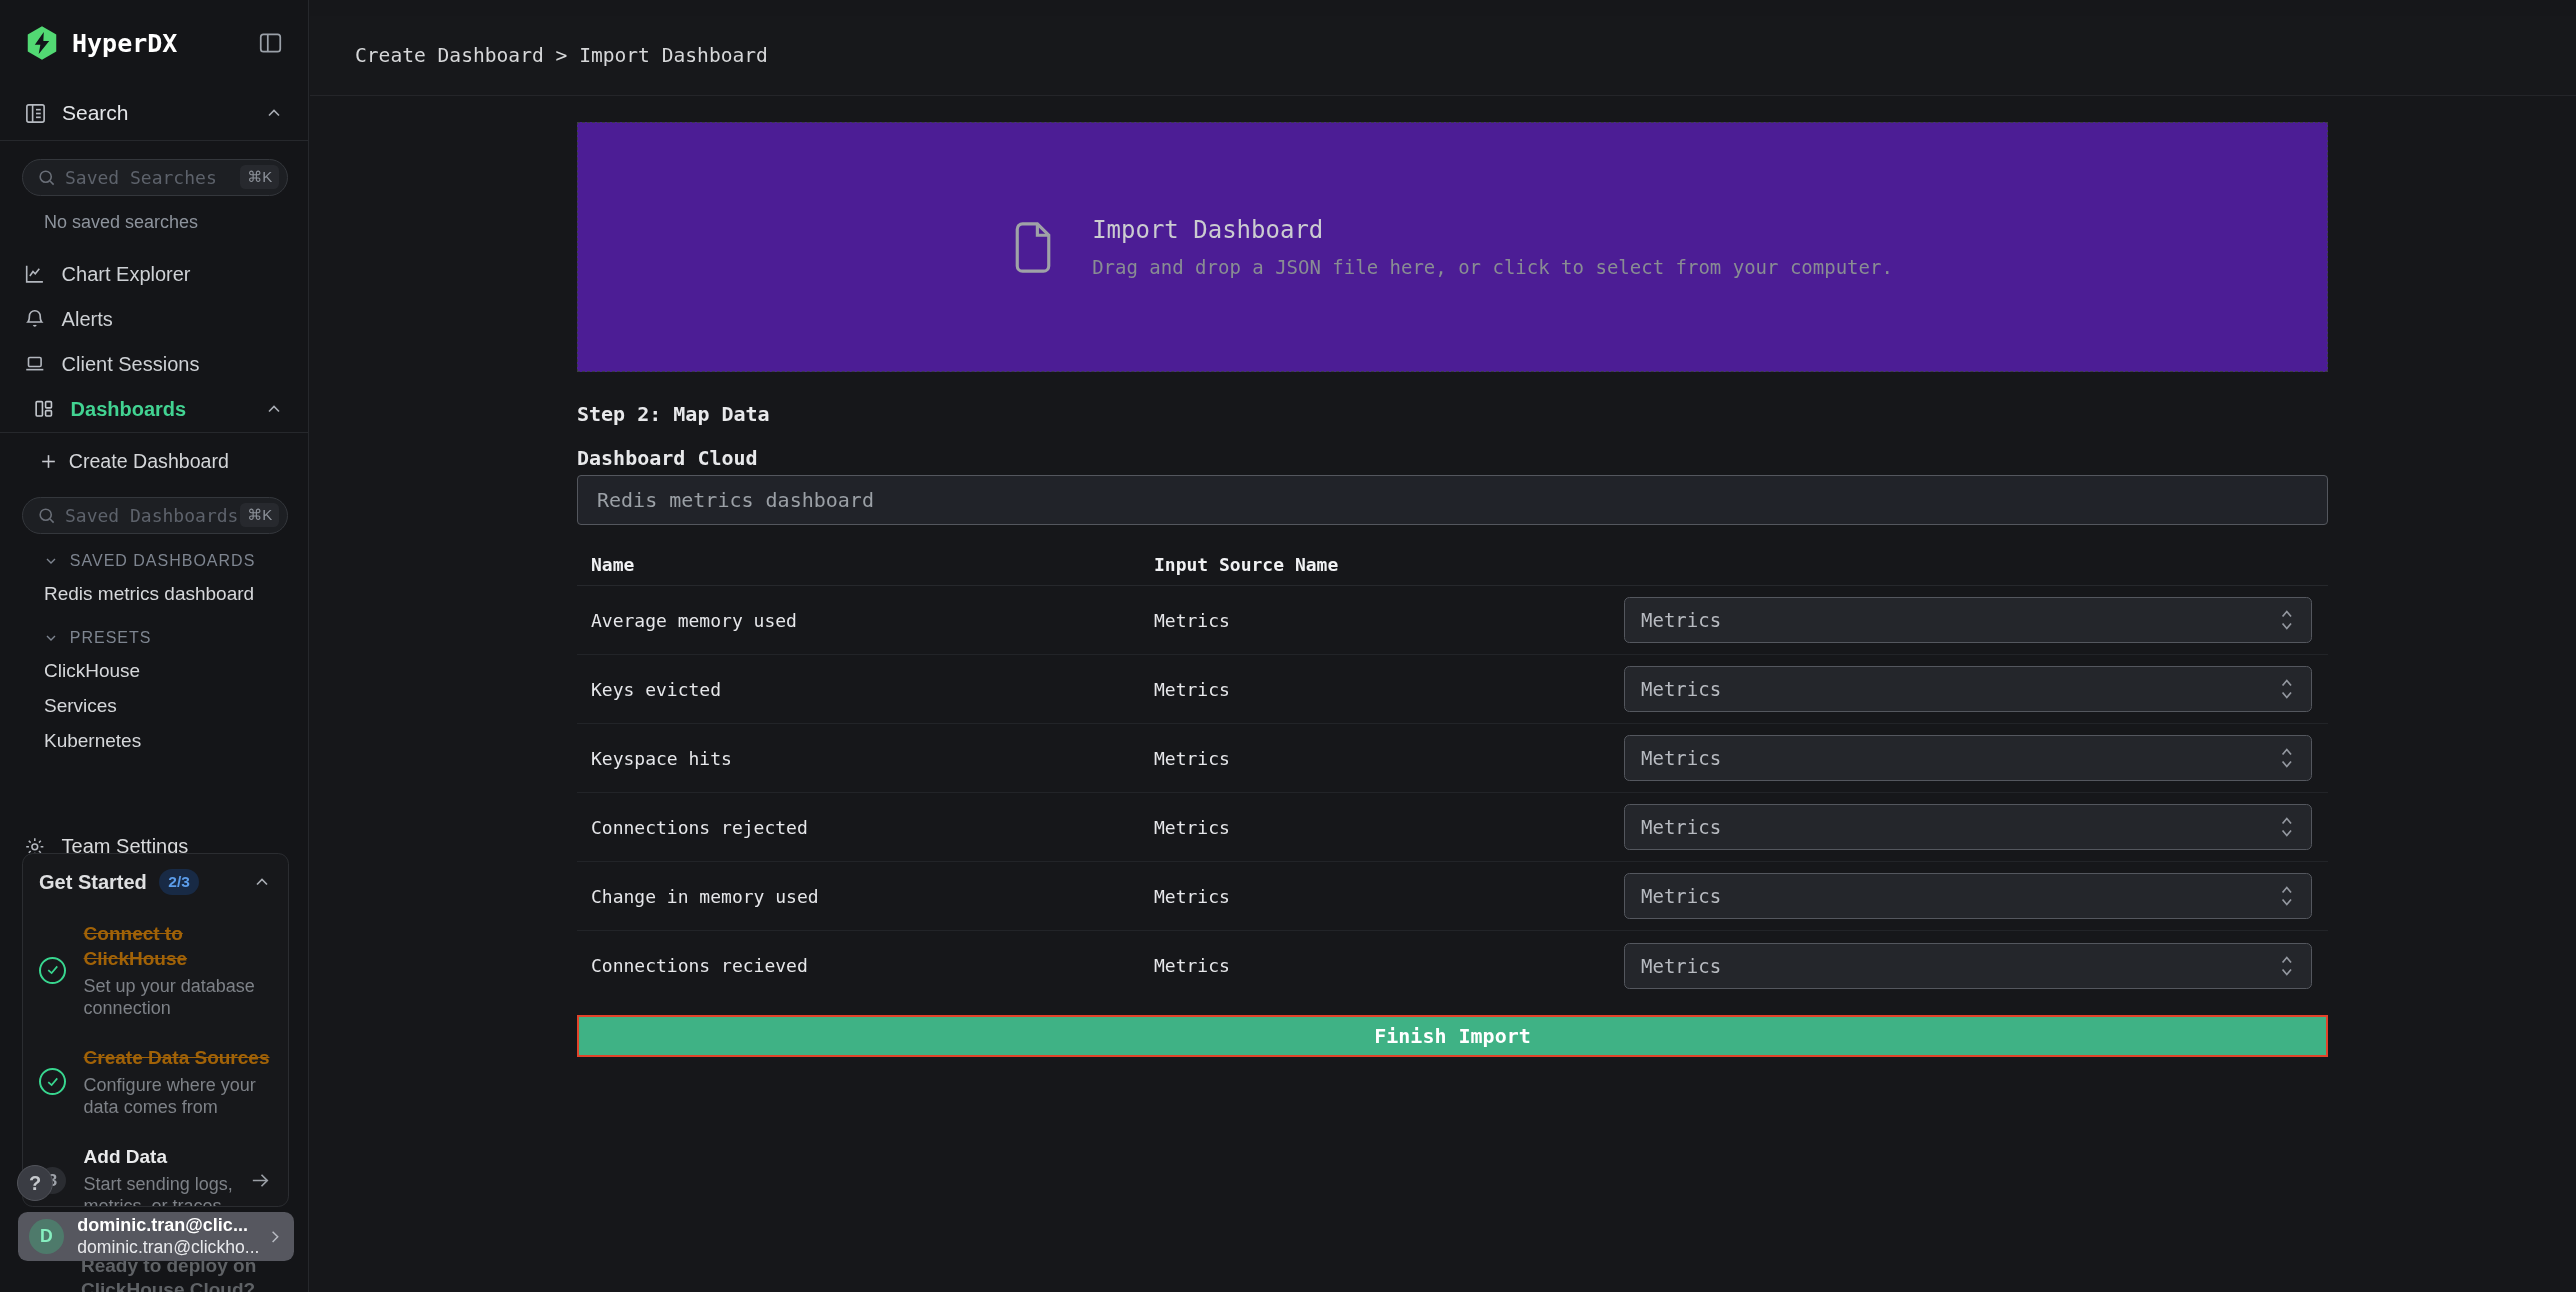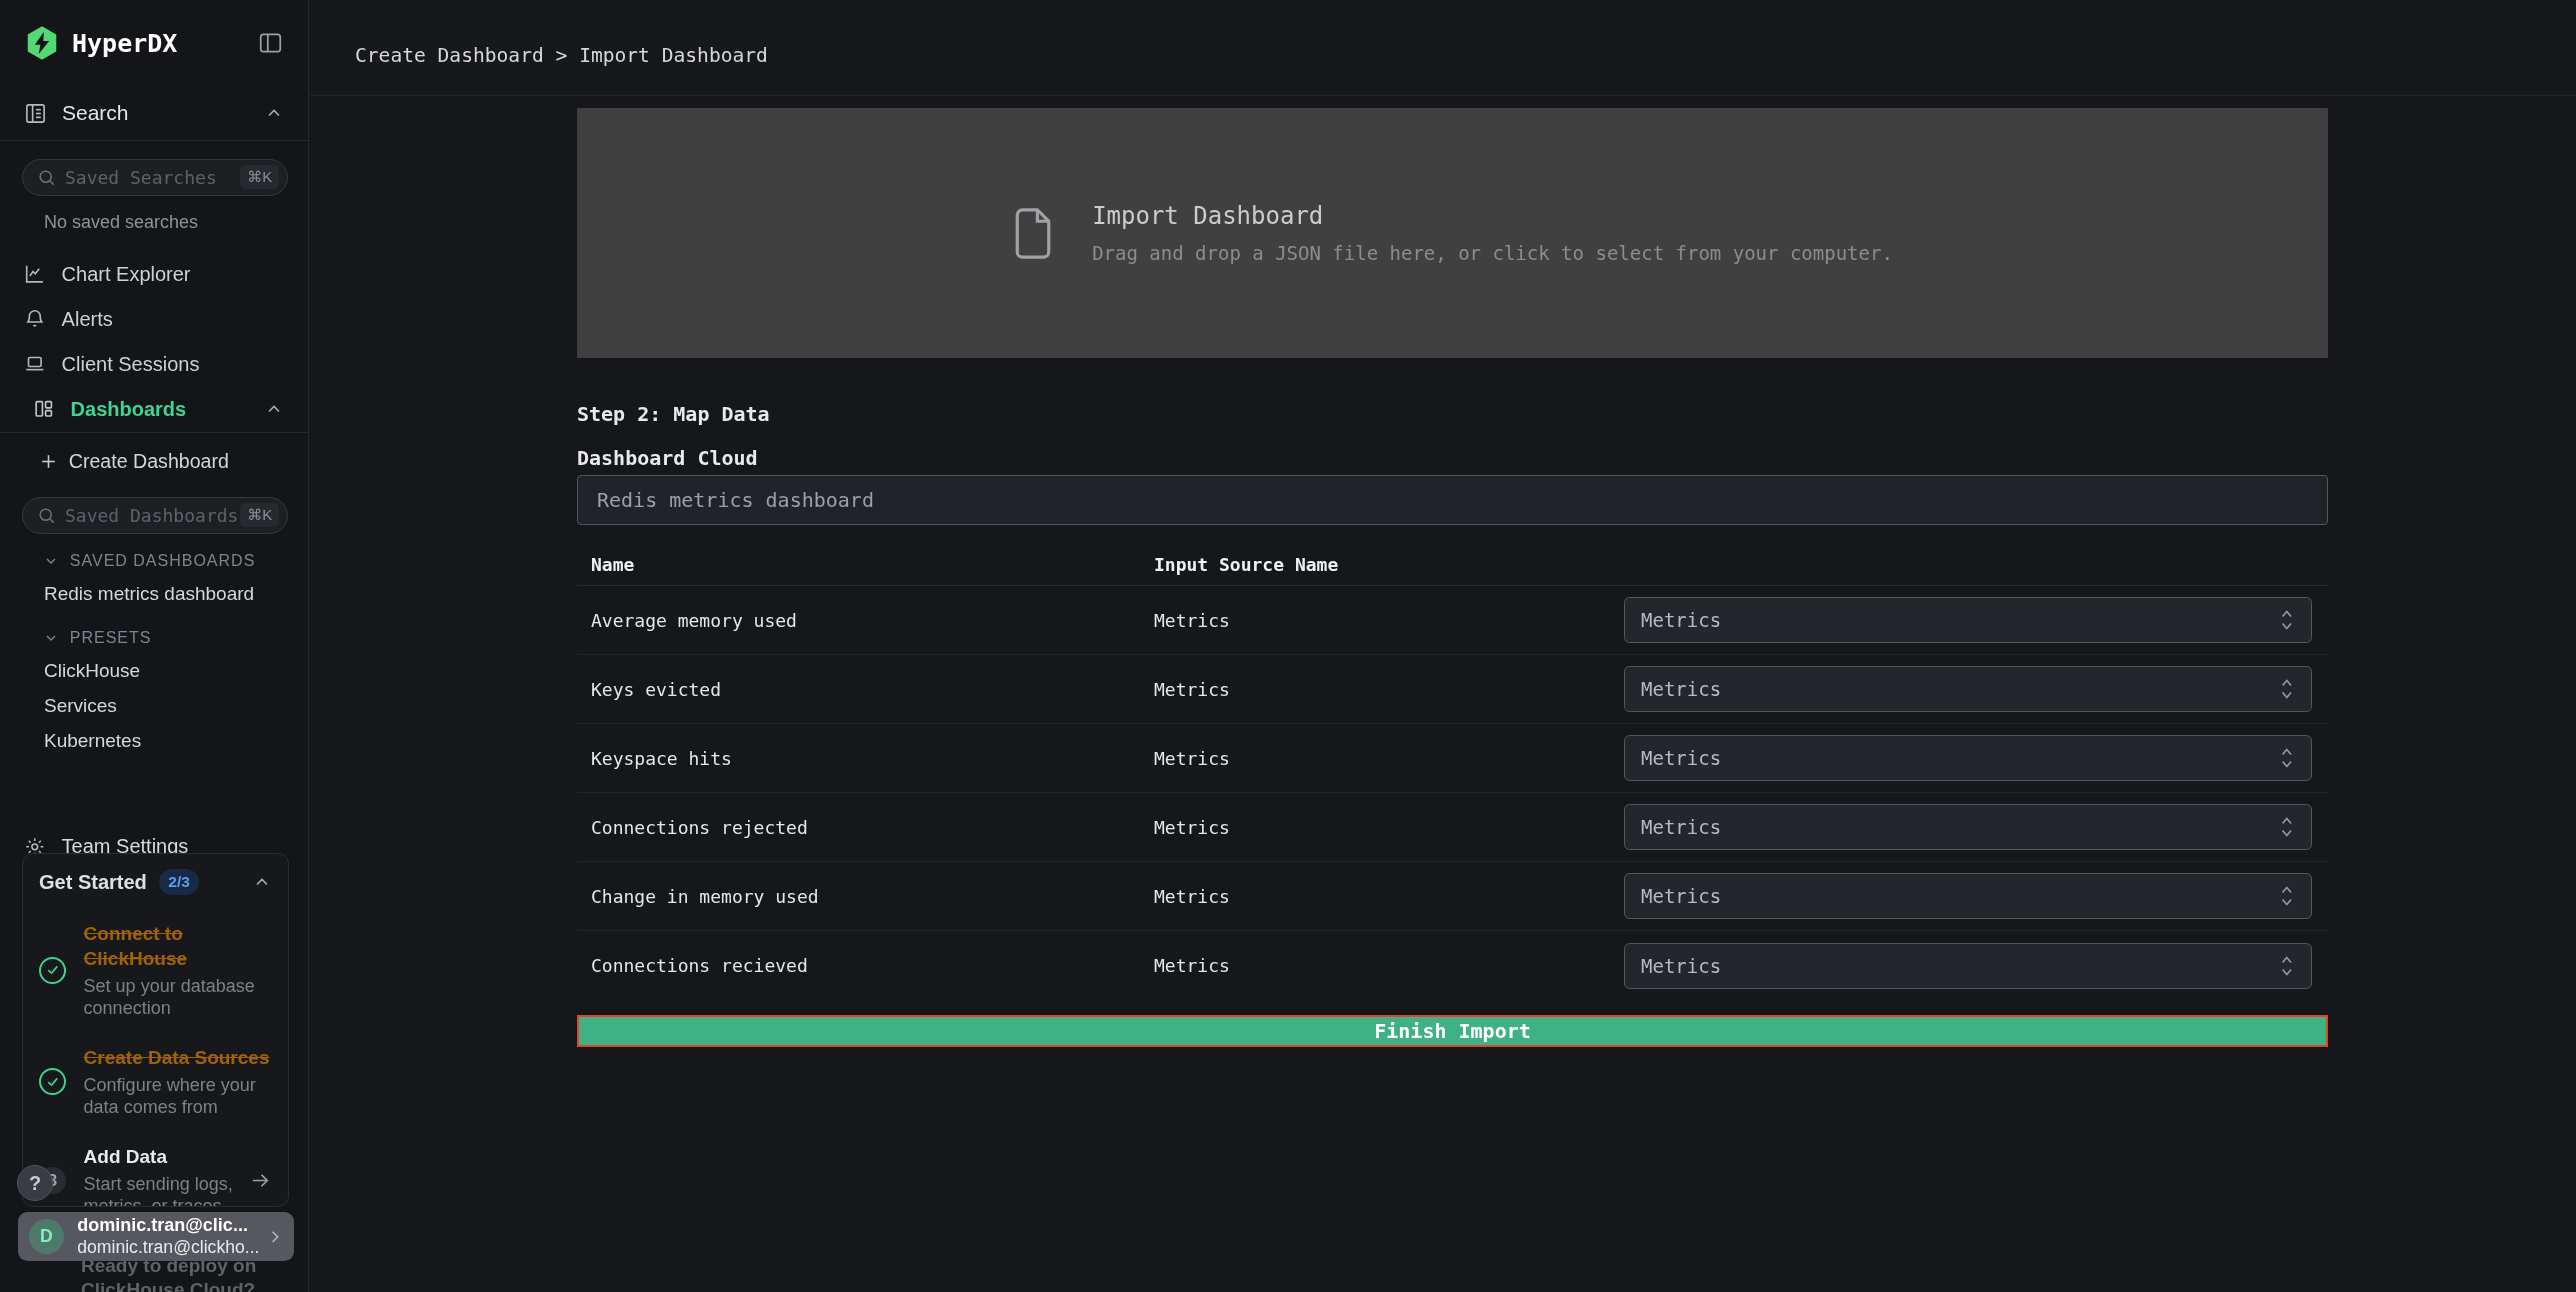--- a/index.html
+++ b/index.html
@@ -122,22 +122,22 @@
 
   
   .topbar {
     position:absolute; left:310px; right:0; top:16px; height:80px;
     background:#17181b; border-bottom:1.4px solid #242529;
     display:flex; align-items:center; padding-left:45px;
   }
   .breadcrumb { font-family:"DejaVu Sans Mono", monospace; font-size:19.6px; color:#d6d7d9; }
 
   .dropzone {
-    position:absolute; left:577px; top:108px; width:1751px; height:250px;
-    background:#404040; border:1.4px dashed #3c3e44;
+    position:absolute; left:577px; top:122px; width:1751px; height:250px;
+    background:#4c1d95; border:1.4px dashed #3c3e44;
     display:flex; align-items:center; justify-content:center; cursor:pointer;
   }
   .dz-inner { display:flex; align-items:center; }
   .dz-icon { width:42px; height:55px; color:#9fa2a7; flex:0 0 auto; }
   .dz-texts { margin-left:38px; }
   .dz-title { font-family:"DejaVu Sans Mono", monospace; font-size:24px; color:#cbccd0; }
   .dz-desc  { font-family:"DejaVu Sans Mono", monospace; font-size:19px; color:#898d93; margin-top:12px; }
 
   .step-label { position:absolute; left:577px; top:402px; font-family:"DejaVu Sans Mono", monospace; font-size:20px; font-weight:bold; color:#e8e9eb; }
   .dashname-label { position:absolute; left:577px; top:446px; font-family:"DejaVu Sans Mono", monospace; font-size:20px; font-weight:bold; color:#e8e9eb; }
@@ -157,21 +157,21 @@
   .t-row > div { font-size:18px; color:#e6e7ea; }
   .sel {
     position:relative; width:688px; height:46px; margin-left:2px;
     background:#24262b; border:1.4px solid #54575e; border-radius:5.4px;
     display:flex; align-items:center; padding:0 41px 0 16px; cursor:pointer;
   }
   .sel .sel-val { font-size:19px; color:#b7bac0; }
   .sel .updown { position:absolute; right:15px; top:50%; transform:translateY(-50%); width:17.6px; height:24px; color:#9498a0; }
 
   .finish-btn {
-    position:absolute; left:577px; top:1015px; width:1751px; height:32px;
+    position:absolute; left:577px; top:1015px; width:1751px; height:42px;
     background:#3fb285; border:2.7px solid #e2432a;
     display:flex; align-items:center; justify-content:center;
     font-family:"DejaVu Sans Mono", monospace; font-size:20px; font-weight:bold; color:#ffffff; cursor:pointer;
   }
 </style>
 </head>
 <body>
 
 <div class="sidebar">
 

